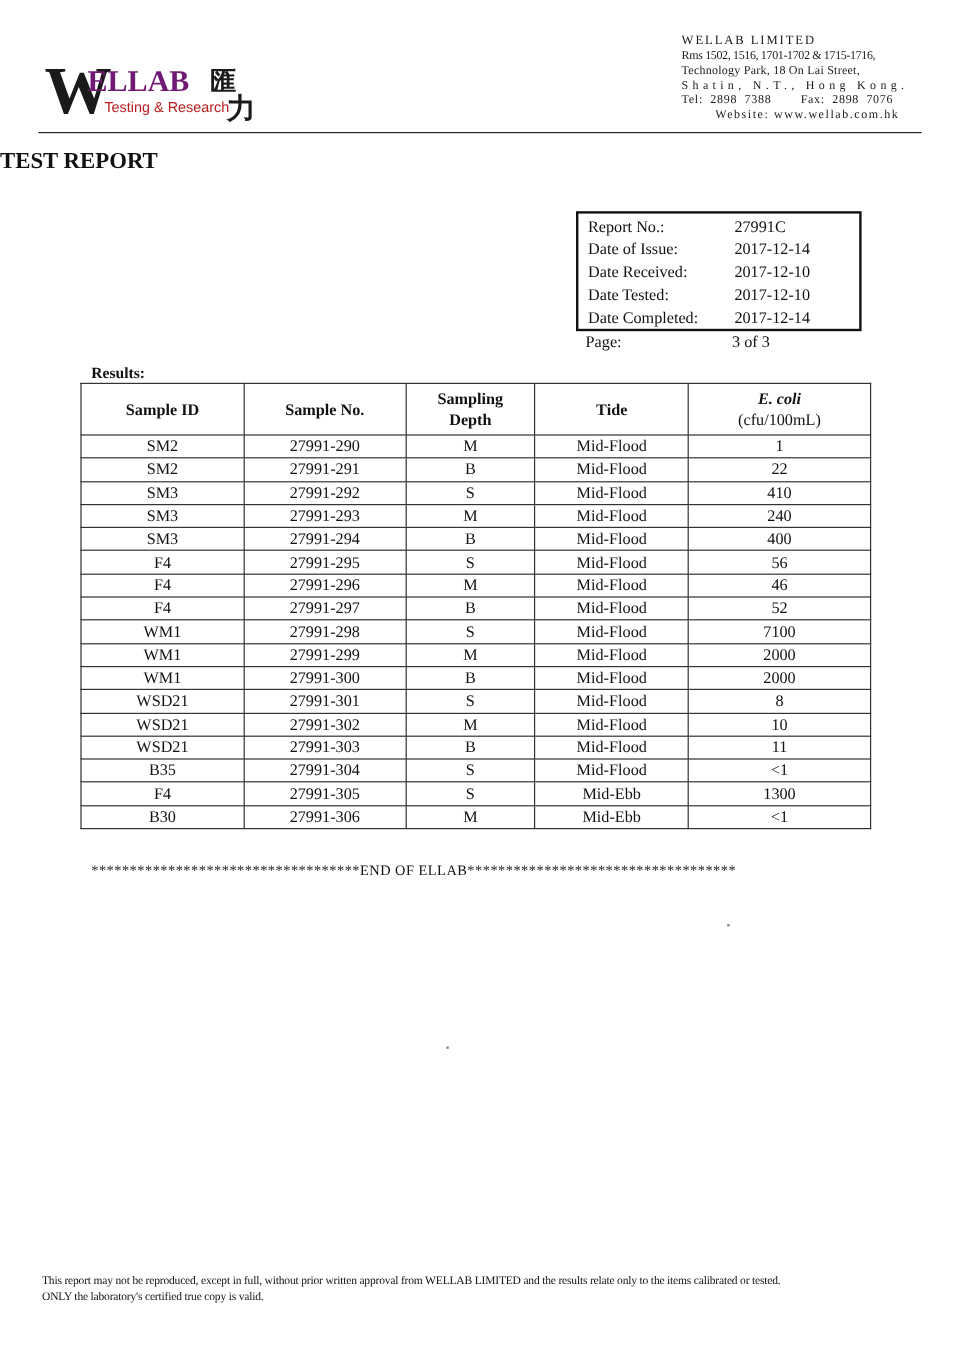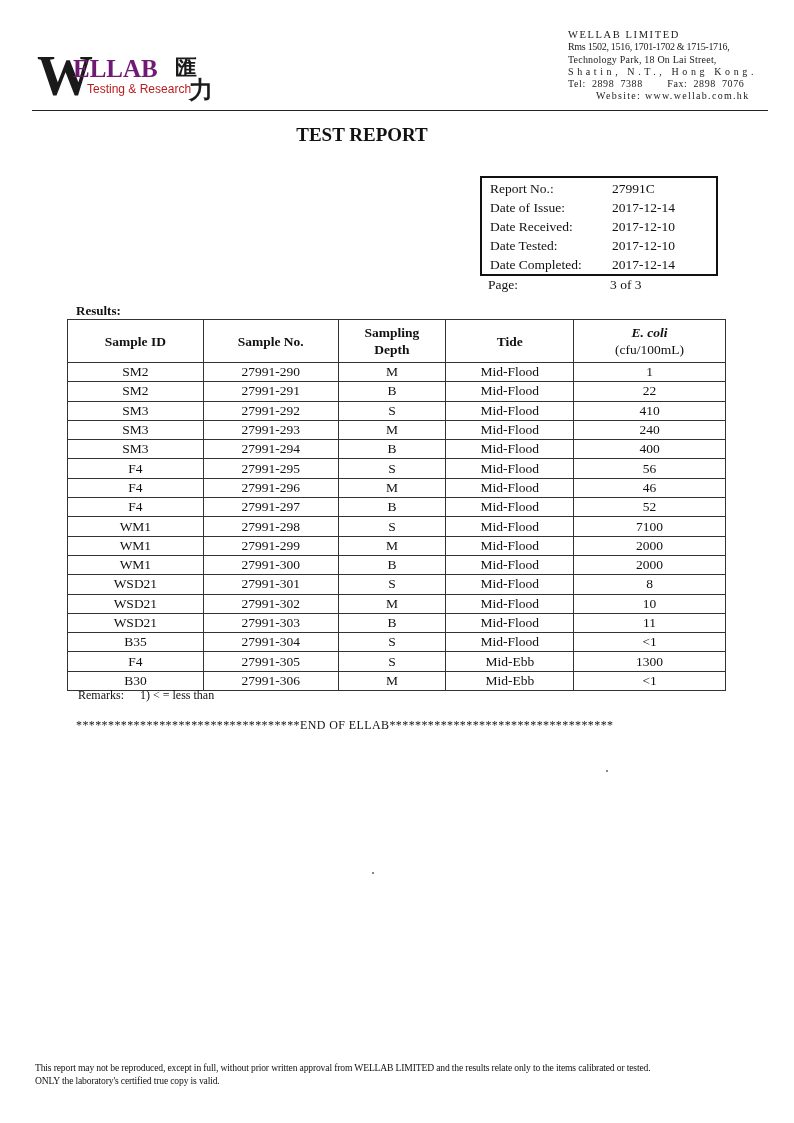--- a/index.html
+++ b/index.html
@@ -38,22 +38,22 @@
   .company .l2 { letter-spacing: -0.3px; }
   .company .l3 { letter-spacing: 0.2px; }
   .company .l4 { letter-spacing: 3.6px; }
   .company .l5 { letter-spacing: 0.6px; word-spacing: 3px; }
   .company .l6 { letter-spacing: 1.3px; margin-left: 28px; }
   .header-rule {
     position: absolute; left: 32px; top: 110px; width: 736px; height: 0;
     border-top: 1.5px solid #222;
   }
   .title {
-    position: absolute; left: 0; width: 660px; top: 124px; text-align: center;
-    font-family: "Liberation Serif", serif; font-weight: bold; font-size: 19px; margin-left: 32px;
+    position: absolute; left: 0; width: 660px; top: 124px; 
+    font-family: "Liberation Serif", serif; font-weight: bold; font-size: 19px;
   }
   .meta-box {
     position: absolute; left: 480px; top: 176px; width: 234px; height: 96px;
     border: 2.5px solid #111;
   }
   .meta-row { position: absolute; left: 8px; font-size: 13.5px; line-height: 19px; }
   .meta-label { display: inline-block; width: 122px; }
   .meta-page { position: absolute; left: 488px; top: 277px; font-size: 13.5px; }
   .meta-page .meta-label { width: 122px; }
   .results-label {
@@ -274,21 +274,20 @@
         <td>B30</td>
         <td>27991-306</td>
         <td>M</td>
         <td>Mid-Ebb</td>
         <td>&lt;1</td>
       </tr>
     </tbody>
 </table>
 
 <div class="remarks">
-  <div><span class="lbl">Remarks:</span><span>1) &lt; = less than</span></div>
 </div>
 
 <div class="end-line">***********************************END OF ELLAB***********************************</div>
 
 <div class="speck" style="left:606px; top:770px;"></div>
 <div class="speck" style="left:372px; top:872px;"></div>
 
 <div class="footer">
   <div>This report may not be reproduced, except in full, without prior written approval from WELLAB LIMITED and the results relate only to the items calibrated or tested.</div>
   <div>ONLY the laboratory's certified true copy is valid.</div>

